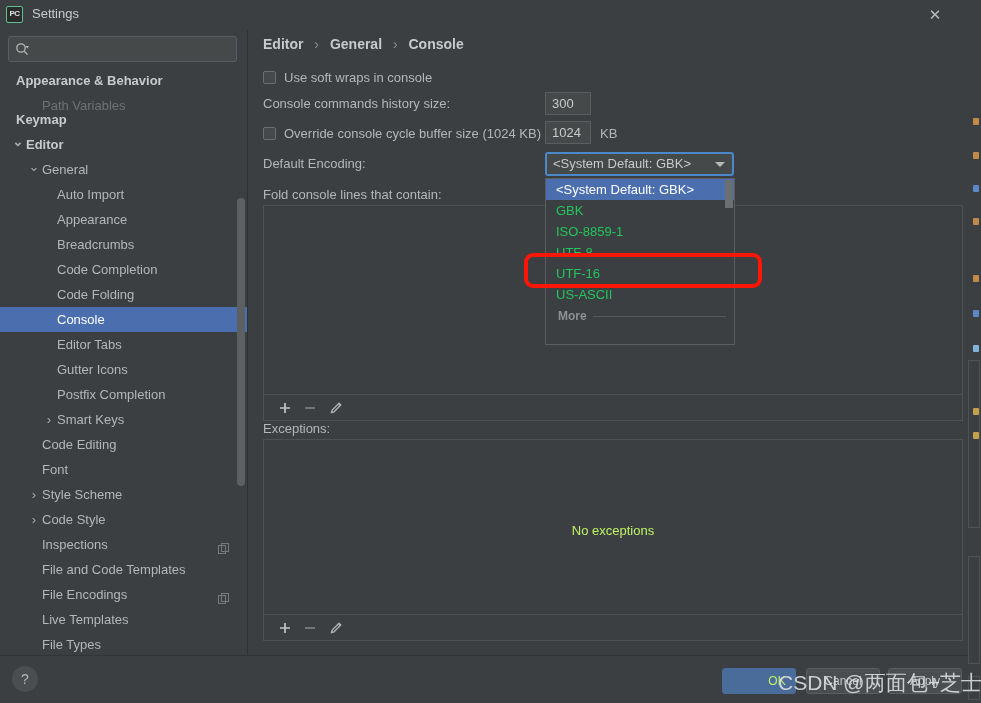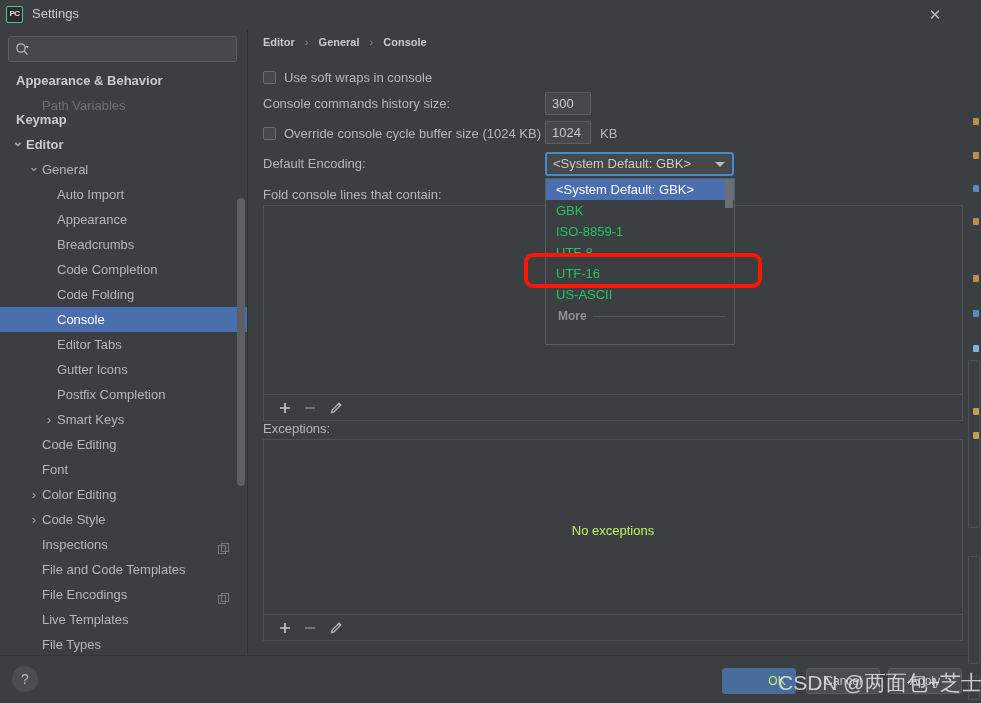--- a/index.html
+++ b/index.html
@@ -120,21 +120,21 @@
     background: #5c6063; border-radius: 4px;
   }
 
   
   .content {
     position: absolute; left: 248px; top: 30px;
     width: 720px; height: 625px;
     background: #3c3f41;
   }
 
-  .breadcrumb { position: absolute; left: 15px; top: 6px; font-size: 11px; white-space: nowrap; }
+  .breadcrumb { position: absolute; left: 15px; top: 6px; font-size: 14px; white-space: nowrap; }
   .bc-item { font-weight: bold; color: #c8cacb; }
   .bc-sep { color: #8b8f91; margin: 0 7px; font-weight: normal; }
 
   .chk-row { position: absolute; font-size: 13px; color: #b4b7b8; white-space: nowrap; }
   .checkbox {
     display: inline-block; vertical-align: -2px;
     width: 13px; height: 13px;
     background: #45494a; border: 1px solid #6a6e70;
     border-radius: 2px; margin-right: 8px;
   }
@@ -359,21 +359,21 @@
             <span class="tree-label" style="left: 57px;">Smart Keys</span>
           </div>
           <div class="tree-row" style="top: 364px;">
             <span class="tree-label" style="left: 42px;">Code Editing</span>
           </div>
           <div class="tree-row" style="top: 389px;">
             <span class="tree-label" style="left: 42px;">Font</span>
           </div>
           <div class="tree-row" style="top: 414px;">
             <span class="tw" style="left: 27px; font-size: 13px;">›</span>
-            <span class="tree-label" style="left: 42px;">Color Editing</span>
+            <span class="tree-label" style="left: 42px;">Style Scheme</span>
           </div>
           <div class="tree-row" style="top: 439px;">
             <span class="tw" style="left: 27px; font-size: 13px;">›</span>
             <span class="tree-label" style="left: 42px;">Code Style</span>
           </div>
           <div class="tree-row" style="top: 464px;">
             <span class="tree-label" style="left: 42px;">Inspections</span>
             <span class="copy-icon"><svg width="12" height="12" viewBox="0 0 12 12">
                 <rect x="0.5" y="2.5" width="7" height="8" fill="none" stroke="#a8abac"></rect>
                 <rect x="3.5" y="0.5" width="7" height="8" fill="none" stroke="#a8abac"></rect>

